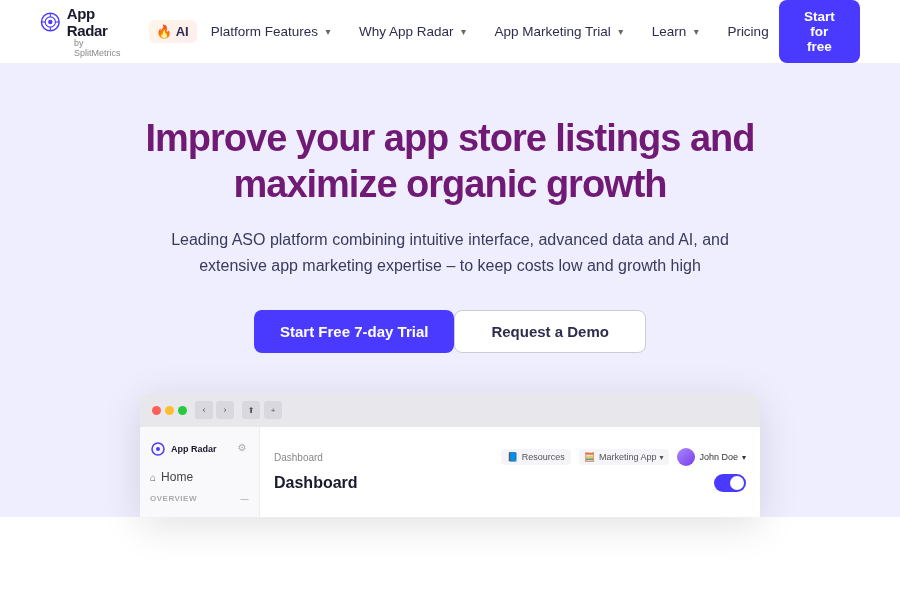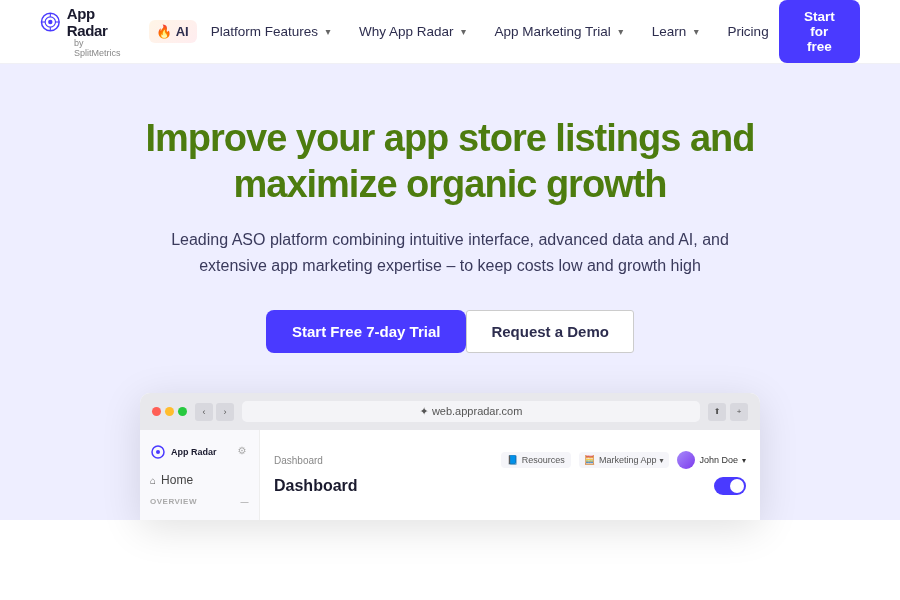--- a/index.html
+++ b/index.html
@@ -119,21 +119,21 @@
     
     .hero {
       background: #eeeeff;
       padding: 52px 40px 0;
       text-align: center;
       position: relative;
     }
     .hero-title {
       font-size: 38px;
       font-weight: 800;
-      color: #4d7c0f;
+      color: #701a75;
       line-height: 1.2;
       max-width: 680px;
       margin: 0 auto 20px;
       letter-spacing: -1px;
     }
     .hero-subtitle {
       font-size: 16px;
       color: #3a3a5c;
       max-width: 560px;
       margin: 0 auto 32px;
@@ -151,27 +151,27 @@
       padding: 13px 26px;
       font-size: 15px;
       font-weight: 700;
       color: #fff;
       background: #4a3aff;
       border: none;
       border-radius: 8px;
       cursor: pointer;
     }
     .btn-demo {
-      padding: 12px 24px;
+      padding: 12px 36px;
       font-size: 15px;
       font-weight: 600;
       color: #2d2d4e;
       background: #fff;
       border: 1.5px solid #ccc;
-      border-radius: 3px;
+      border-radius: 8px;
       cursor: pointer;
     }
 
     
     .browser-mockup {
       width: 620px;
       margin: 0 auto;
       background: #fff;
       border-radius: 10px 10px 0 0;
       box-shadow: 0 8px 40px rgba(0,0,0,0.12);
@@ -430,21 +430,20 @@
     <div class="browser-bar">
       <div class="browser-dots">
         <div class="dot dot-red"></div>
         <div class="dot dot-yellow"></div>
         <div class="dot dot-green"></div>
       </div>
       <div class="browser-nav-btns">
         <div class="browser-nav-btn">‹</div>
         <div class="browser-nav-btn">›</div>
       </div>
-      <div class="browser-url-bar">✦ web.appradar.com</div>
       <div class="browser-actions">
         <div class="browser-action-btn">⬆</div>
         <div class="browser-action-btn">+</div>
       </div>
     </div>
     <div class="browser-content">
 
       <div class="browser-sidebar">
         <div class="sidebar-logo-row">
           <svg class="sidebar-logo-icon" viewBox="0 0 16 16">

